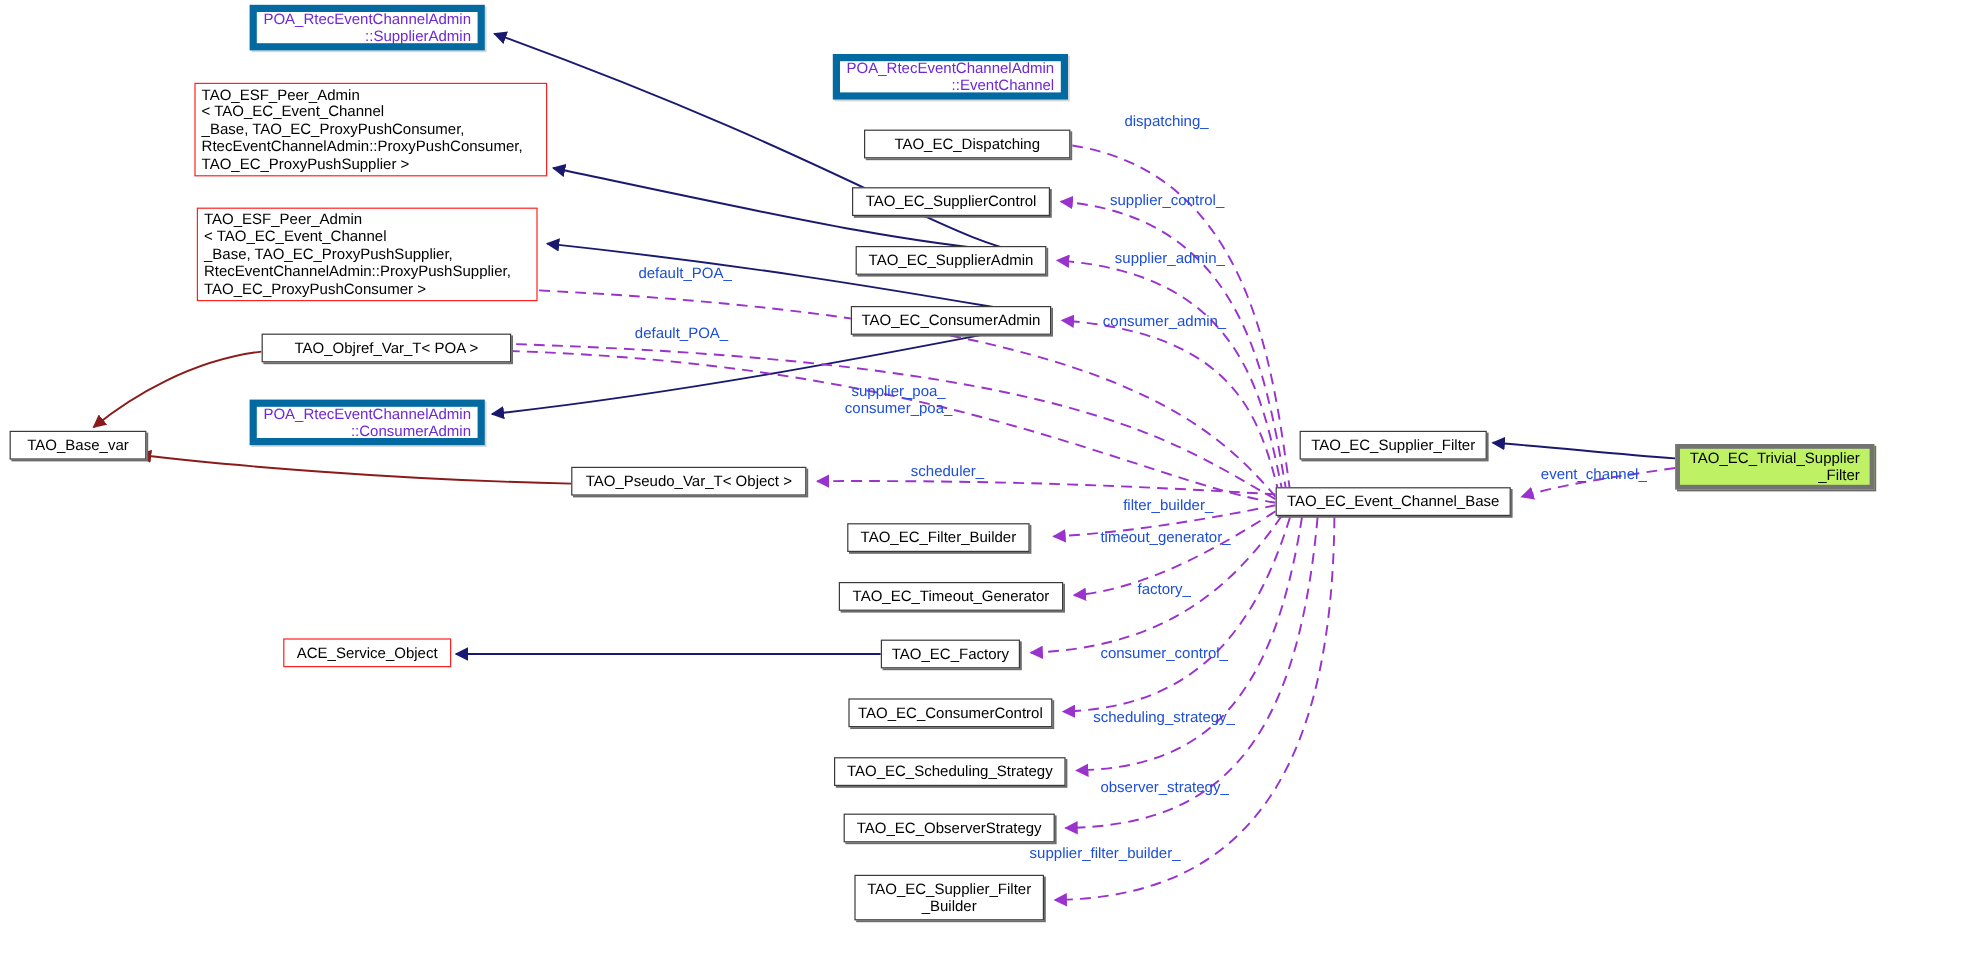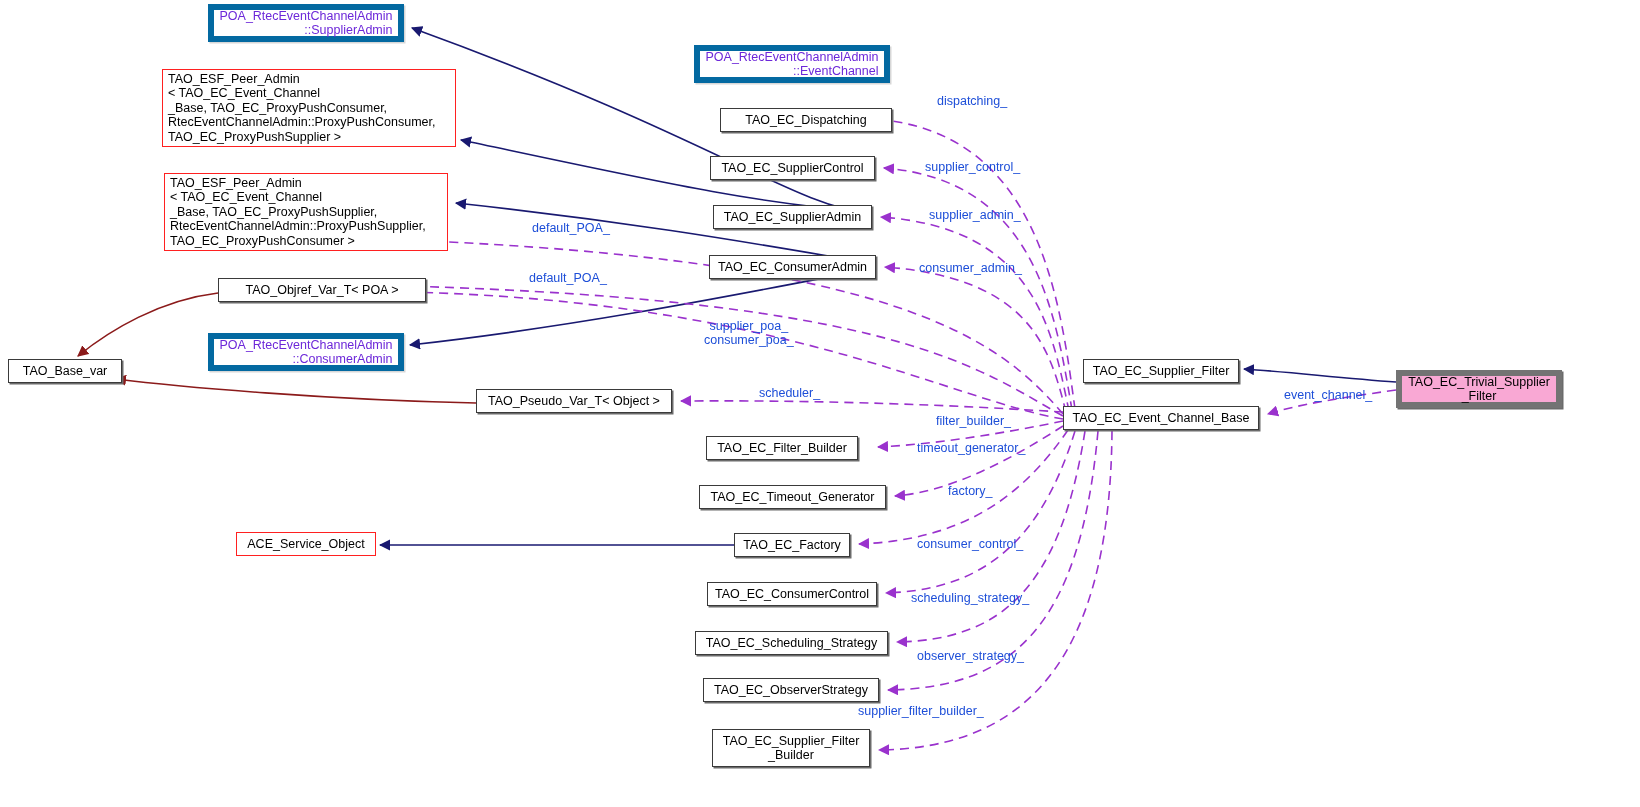--- a/index.html
+++ b/index.html
@@ -50,23 +50,24 @@
     justify-content: flex-start;
     padding: 2px 5px;
   }
   .node.grey {
     border: 6px solid #0369a1;
     box-shadow: 1.5px 1.5px 0 0 #d7d7d7;
     color: #6d28d9;
     text-align: right;
   }
   .node.highlight {
-    background: #f9a8d4;
-    border: 6px solid #737373;
+    background: #bef264;
+    border: 4px solid #737373;
     box-shadow: 1.5px 1.5px 0 0 #6b6b6b;
+    text-align: right;
   }
   .edge-label {
     position: absolute;
     font-size: 12.5px;
     line-height: 14px;
     color: #1d4ed8;
     white-space: pre-line;
     text-align: center;
     z-index: 6;
     background: transparent;

